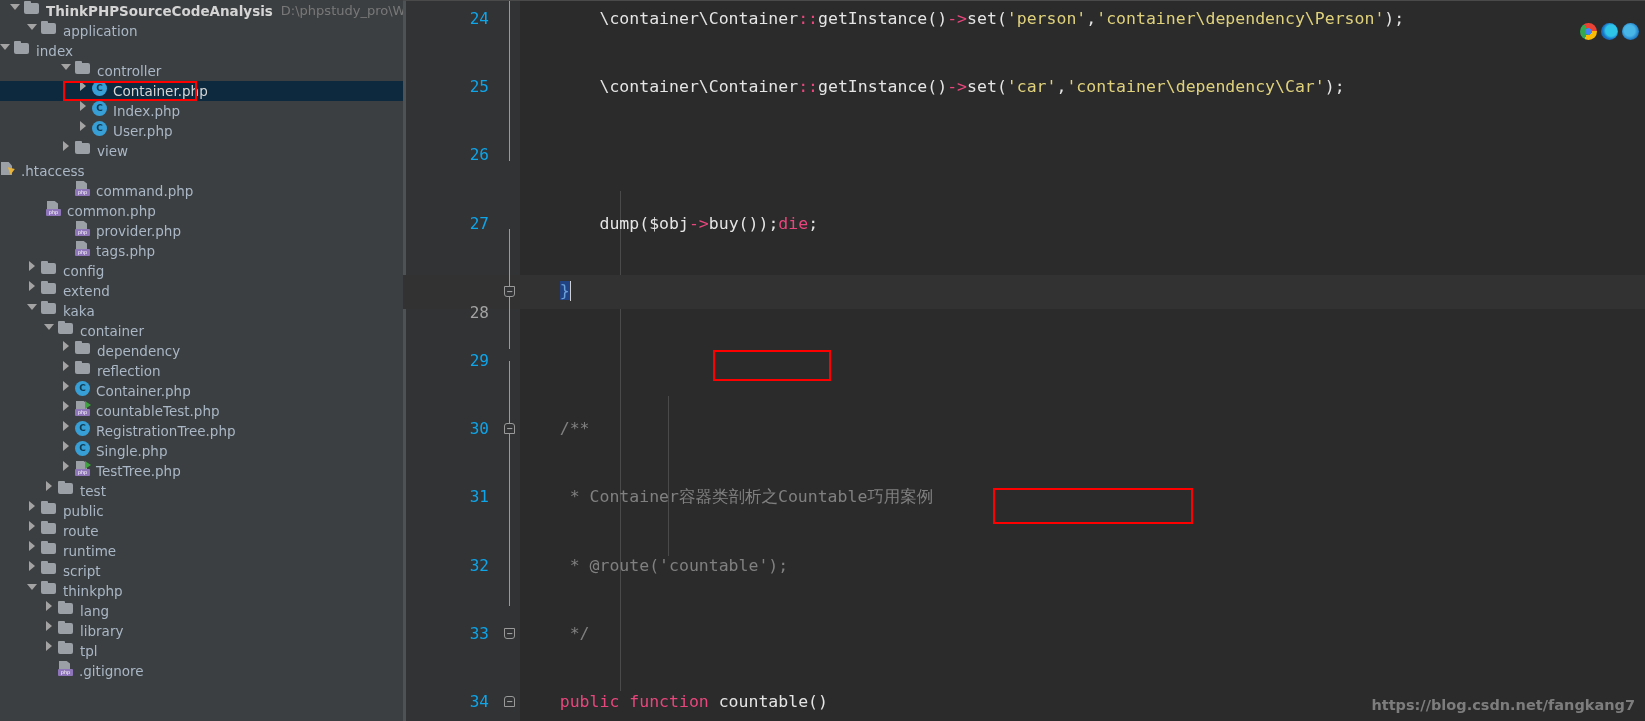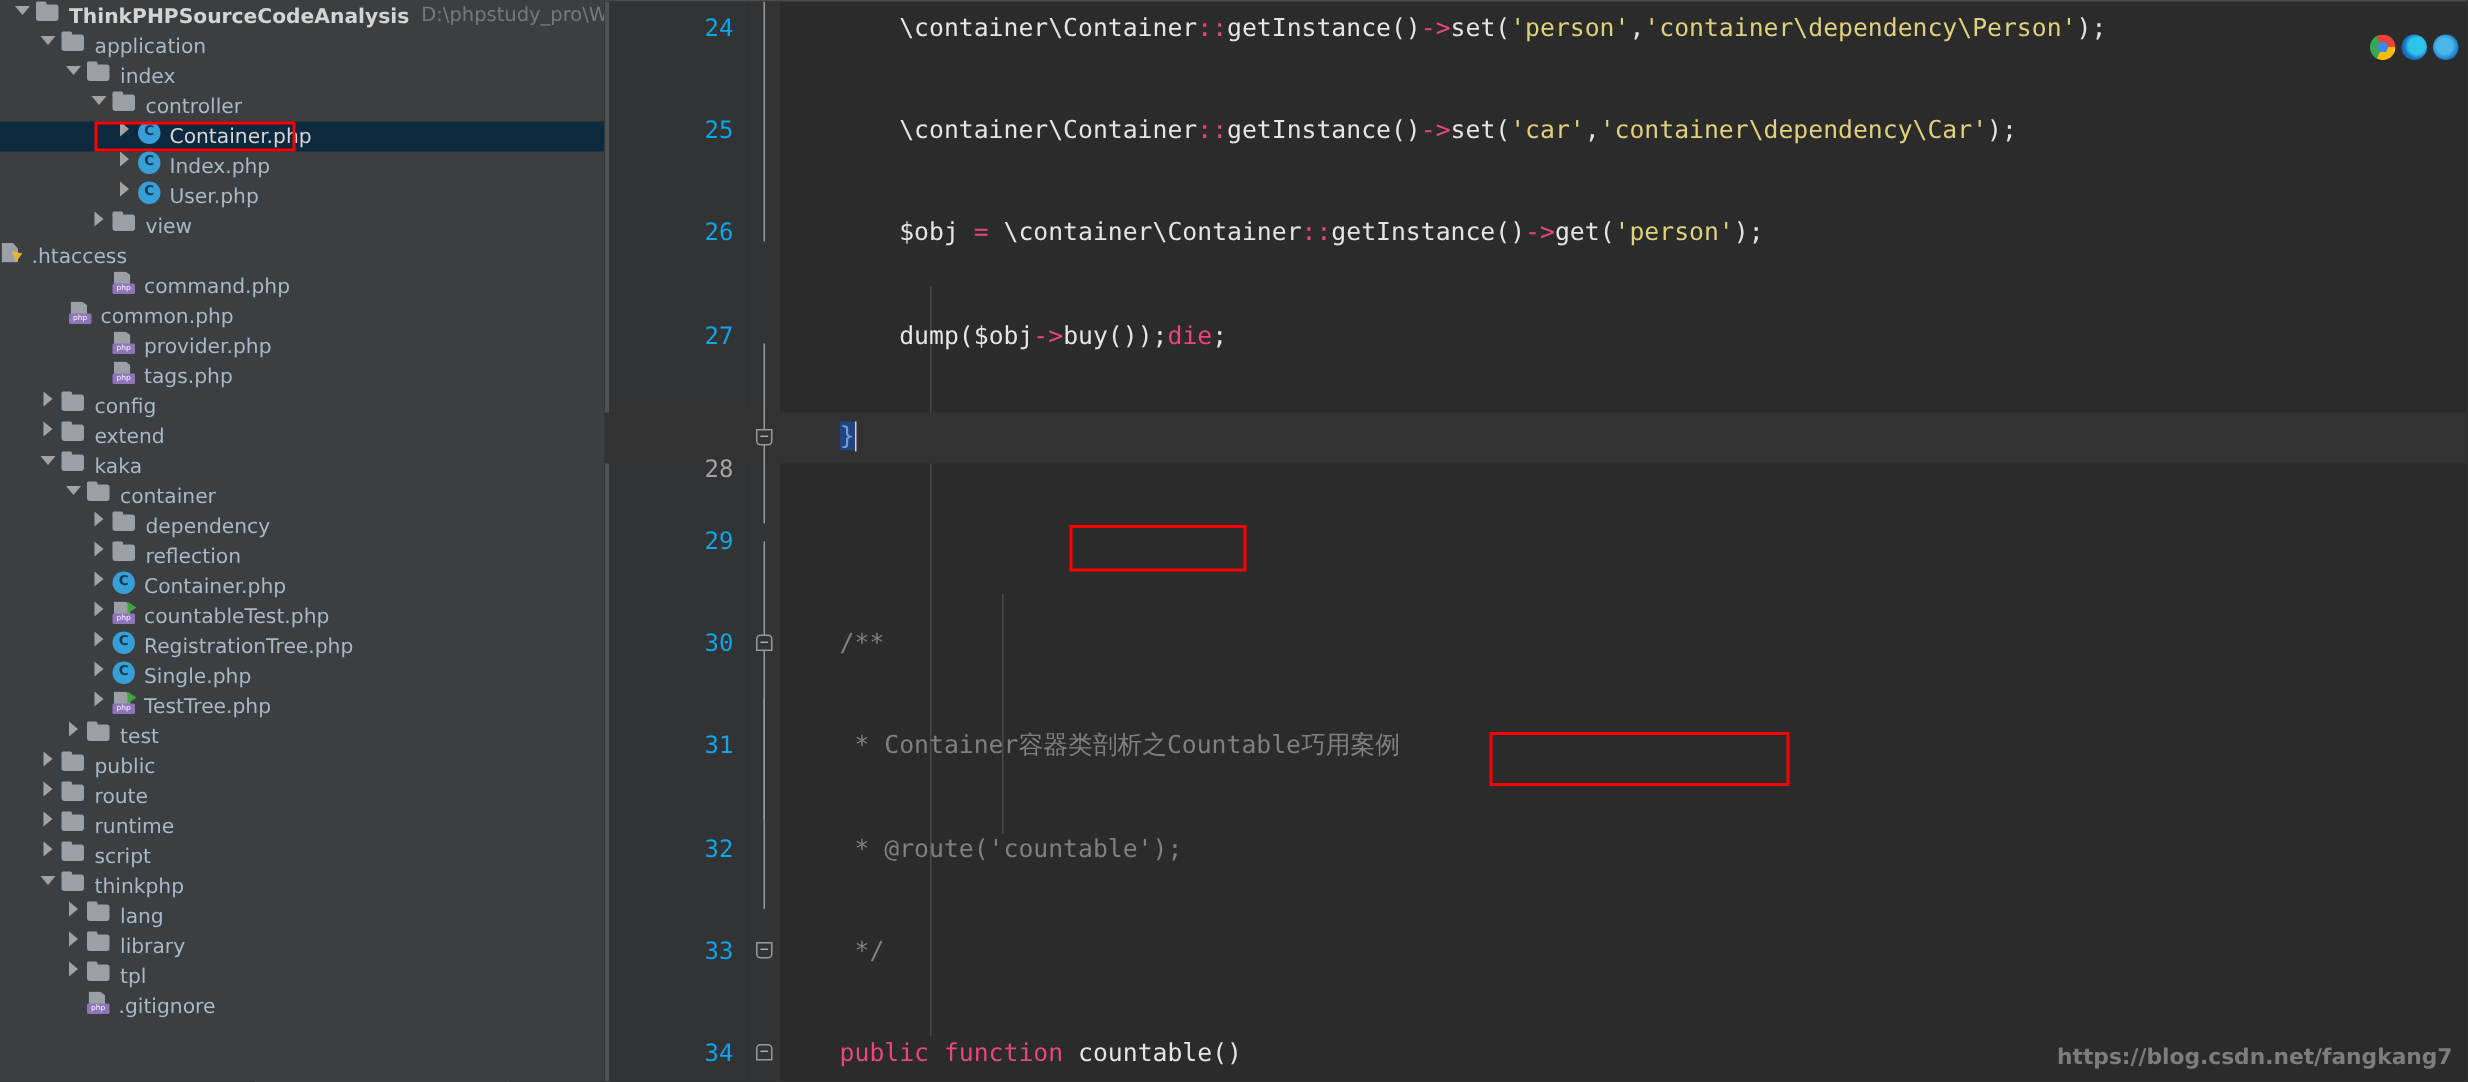--- a/index.html
+++ b/index.html
@@ -343,21 +343,21 @@
       <span class="tree-label bold">ThinkPHPSourceCodeAnalysis</span>
       <span class="tree-path">D:\phpstudy_pro\WWW\ThinkPH</span>
     </div>
 
     <div class="tree-row" style="padding-left:27px">
       <span class="arrow down"></span>
       <span class="icon-folder"></span>
       <span class="tree-label">application</span>
     </div>
 
-    <div class="tree-row" style="padding-left:44px">
+    <div class="tree-row" style="">
       <span class="arrow down"></span>
       <span class="icon-folder"></span>
       <span class="tree-label">index</span>
     </div>
 
     <div class="tree-row" style="padding-left:61px">
       <span class="arrow down"></span>
       <span class="icon-folder"></span>
       <span class="tree-label">controller</span>
     </div>
@@ -561,21 +561,20 @@
       <span class="code-text"><span class="punct">        \container\Container</span><span class="op">::</span><span class="fn">getInstance</span><span class="punct">()</span><span class="op">-&gt;</span><span class="fn">set</span><span class="punct">(</span><span class="str">'person'</span><span class="punct">,</span><span class="str">'container\dependency\Person'</span><span class="punct">);</span></span>
     </div>
 
     <div class="line" style="top:34.2px;">
       <span class="lnum">25</span>
       <span class="code-text"><span class="punct">        \container\Container</span><span class="op">::</span><span class="fn">getInstance</span><span class="punct">()</span><span class="op">-&gt;</span><span class="fn">set</span><span class="punct">(</span><span class="str">'car'</span><span class="punct">,</span><span class="str">'container\dependency\Car'</span><span class="punct">);</span></span>
     </div>
 
     <div class="line" style="top:68.4px;text-decoration:underline;">
       <span class="lnum">26</span>
-      <span class="code-text"><span class="punct">        $obj </span><span class="op">=</span><span class="punct"> \container\Container</span><span class="op">::</span><span class="fn">getInstance</span><span class="punct">()</span><span class="op">-&gt;</span><span class="fn">get</span><span class="punct">(</span><span class="str">'person'</span><span class="punct">);</span></span>
     </div>
 
     <div class="line" style="top:102.6px;">
       <span class="lnum">27</span>
       <span class="code-text"><span class="fn">        dump</span><span class="punct">($obj</span><span class="op">-&gt;</span><span class="fn">buy</span><span class="punct">());</span><span class="kwpink">die</span><span class="punct">;</span></span>
     </div>
 
     <div class="line current" style="top:136.8px;">
       <span class="lnum">28</span>
       <span class="fold"><span class="fold-box bot">−</span></span>

